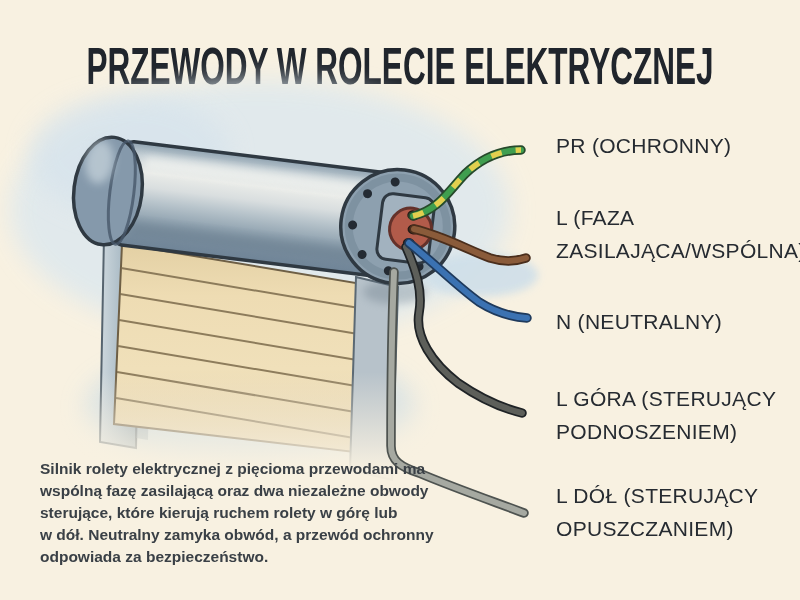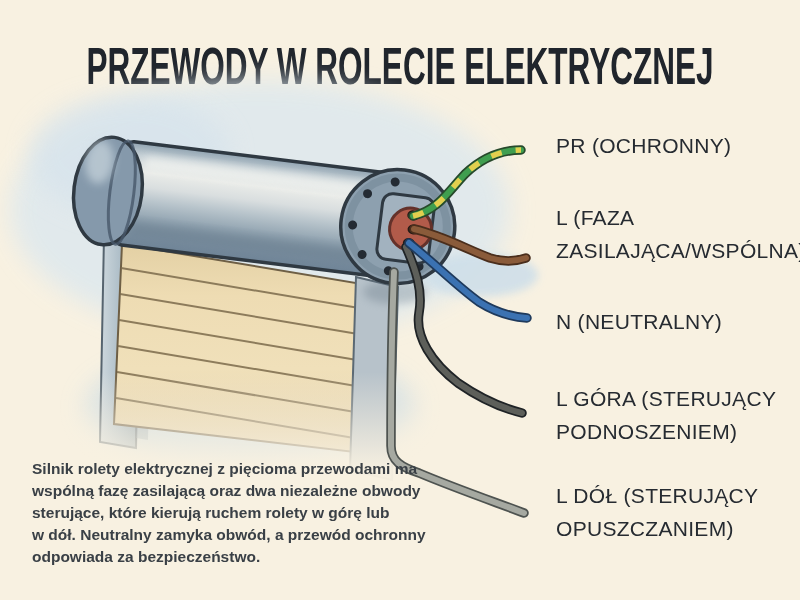--- a/index.html
+++ b/index.html
@@ -15,21 +15,21 @@
     font-size:21px;
     line-height:33px;
     font-weight:500;
     letter-spacing:.3px;
     color:#262b31;
     white-space:pre-line;
     width:246px;
   }
   .description{
     position:absolute;
-    left:32px;top:458px;width:445px;
+    left:40px;top:458px;width:445px;
     font-size:15.5px;line-height:22px;font-weight:600;
     color:#3a4046;
     white-space:pre-line;
   }
   .title-text{
     font-family:"Liberation Sans",sans-serif;
     font-weight:700;
     font-size:52px;
     fill:#20252c;
   }

